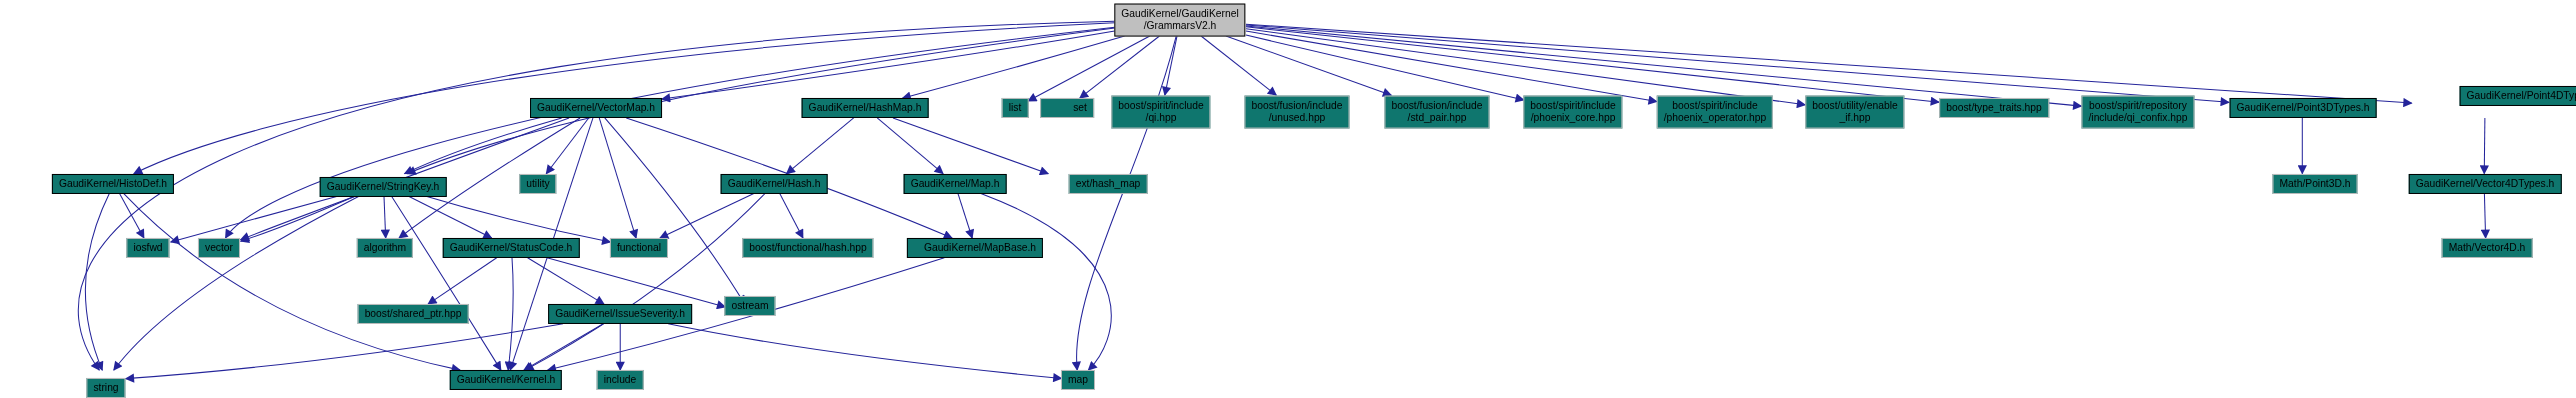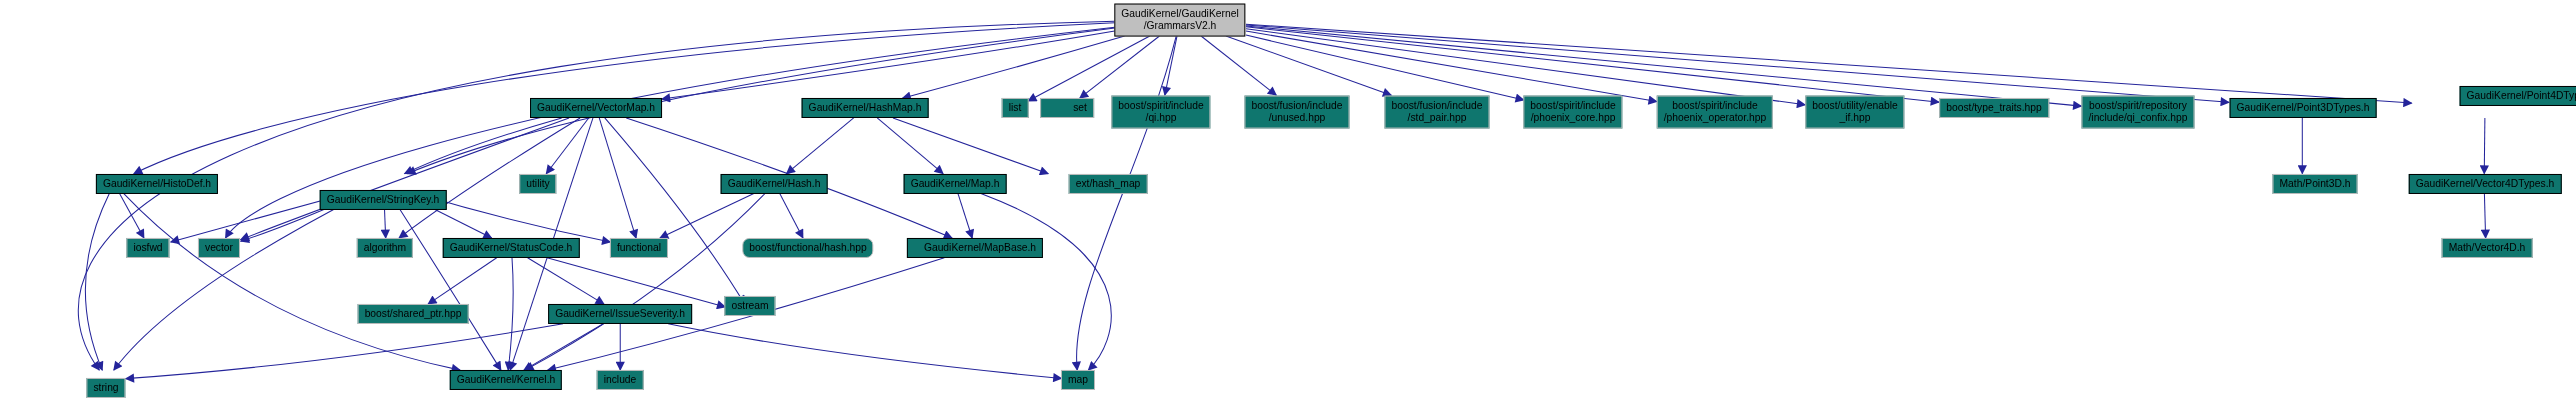--- a/index.html
+++ b/index.html
@@ -143,24 +143,24 @@
       <div class="node external" style="left: 2138px; top: 112px;">
         <span>boost/spirit/repository</span>
         <span>/include/qi_confix.hpp</span>
       </div>
       <div class="node internal" style="left: 2303px; top: 108px;">
         <span>GaudiKernel/Point3DTypes.h</span>
       </div>
       <div class="node internal" style="left: 2486px; top: 96px; margin-left: 47px;">
         <span>GaudiKernel/Point4DTypes.h</span>
       </div>
-      <div class="node internal" style="left: 113px; top: 184px; margin-left: 44px;">
+      <div class="node internal" style="left: 113px; top: 184px;">
         <span>GaudiKernel/HistoDef.h</span>
       </div>
-      <div class="node internal" style="left: 383px; top: 200px;">
+      <div class="node internal" style="left: 383px; top: 187px;">
         <span>GaudiKernel/StringKey.h</span>
       </div>
       <div class="node external" style="left: 538px; top: 184px;">
         <span>utility</span>
       </div>
       <div class="node internal" style="left: 774px; top: 184px;">
         <span>GaudiKernel/Hash.h</span>
       </div>
       <div class="node internal" style="left: 955px; top: 184px;">
         <span>GaudiKernel/Map.h</span>
@@ -182,21 +182,21 @@
       </div>
       <div class="node external" style="left: 385px; top: 248px;">
         <span>algorithm</span>
       </div>
       <div class="node internal" style="left: 511px; top: 248px;">
         <span>GaudiKernel/StatusCode.h</span>
       </div>
       <div class="node external" style="left: 639px; top: 248px; text-align: right;">
         <span>functional</span>
       </div>
-      <div class="node external" style="left: 808px; top: 248px; border-radius: 7px;">
+      <div class="node external" style="left: 808px; top: 248px;">
         <span>boost/functional/hash.hpp</span>
       </div>
       <div class="node internal" style="left: 975px; top: 248px; padding-left: 16px;">
         <span>GaudiKernel/MapBase.h</span>
       </div>
       <div class="node external" style="left: 2487px; top: 248px;">
         <span>Math/Vector4D.h</span>
       </div>
       <div class="node external" style="left: 413px; top: 314px;">
         <span>boost/shared_ptr.hpp</span>

